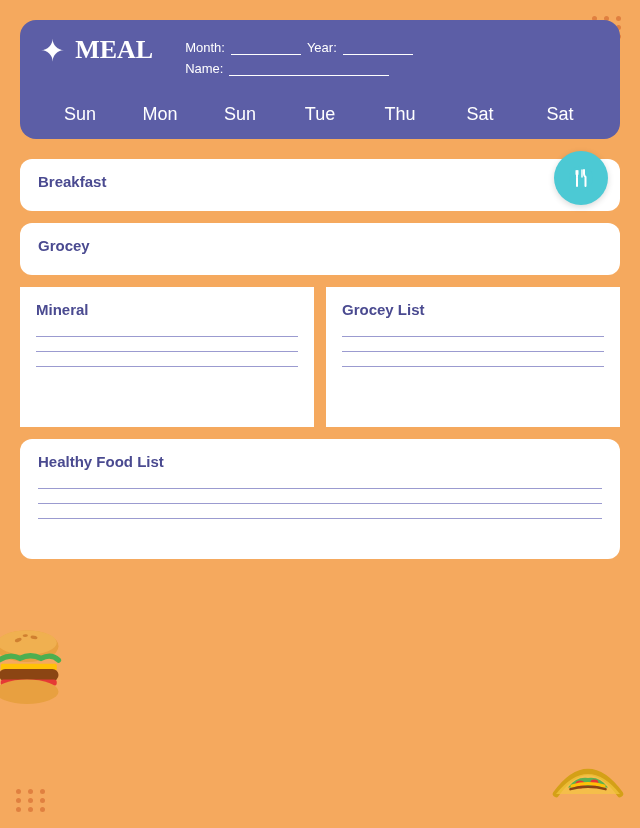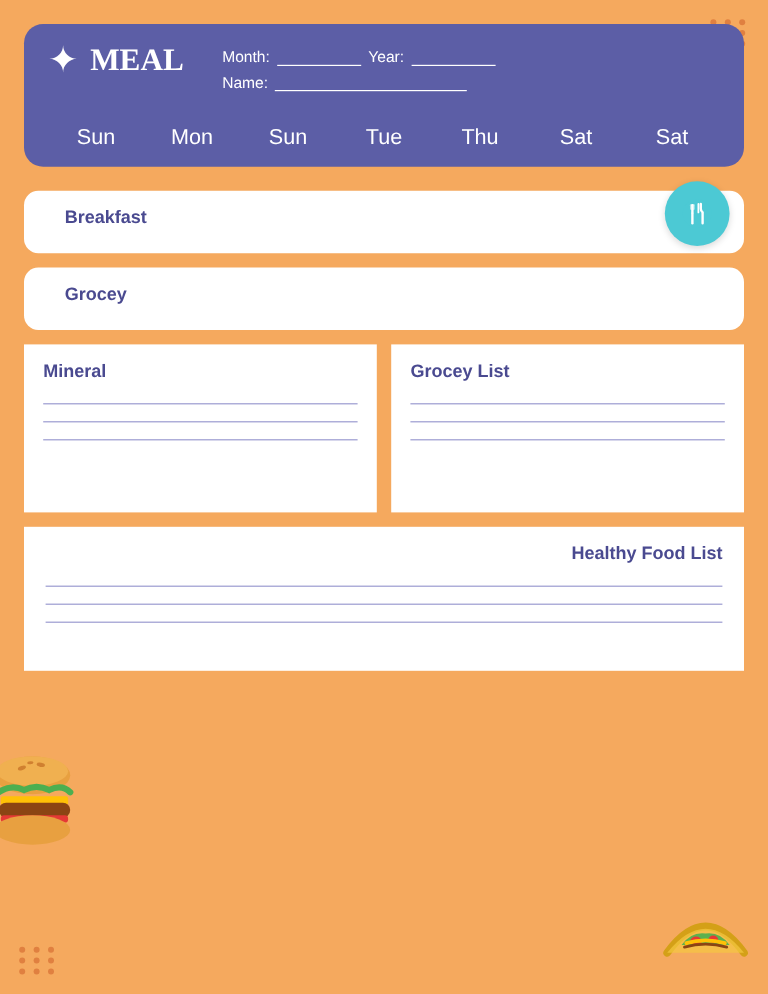--- a/index.html
+++ b/index.html
@@ -122,21 +122,21 @@
     .content {
       display: flex;
       flex-direction: column;
       gap: 12px;
     }
 
     
     .meal-row {
       background: white;
       border-radius: 12px;
-      padding: 14px 34px;
+      padding: 14px 18px;
       min-height: 52px;
       position: relative;
     }
 
     .meal-label {
       font-size: 15px;
       font-weight: 700;
       color: #4A4A90;
     }
 
@@ -169,24 +169,23 @@
 
     .write-line {
       border-bottom: 1.5px solid #9B9BD0;
       height: 1px;
       width: 100%;
     }
 
     
     .healthy-card {
       background: white;
-      border-radius: 0;
+      border-radius: 12px;
       padding: 14px 18px 24px 18px;
       min-height: 120px;
-      text-align: right;
     }
 
     
     .burger-decor {
       position: absolute;
       left: -8px;
       bottom: 120px;
       width: 70px;
       height: 80px;
     }

